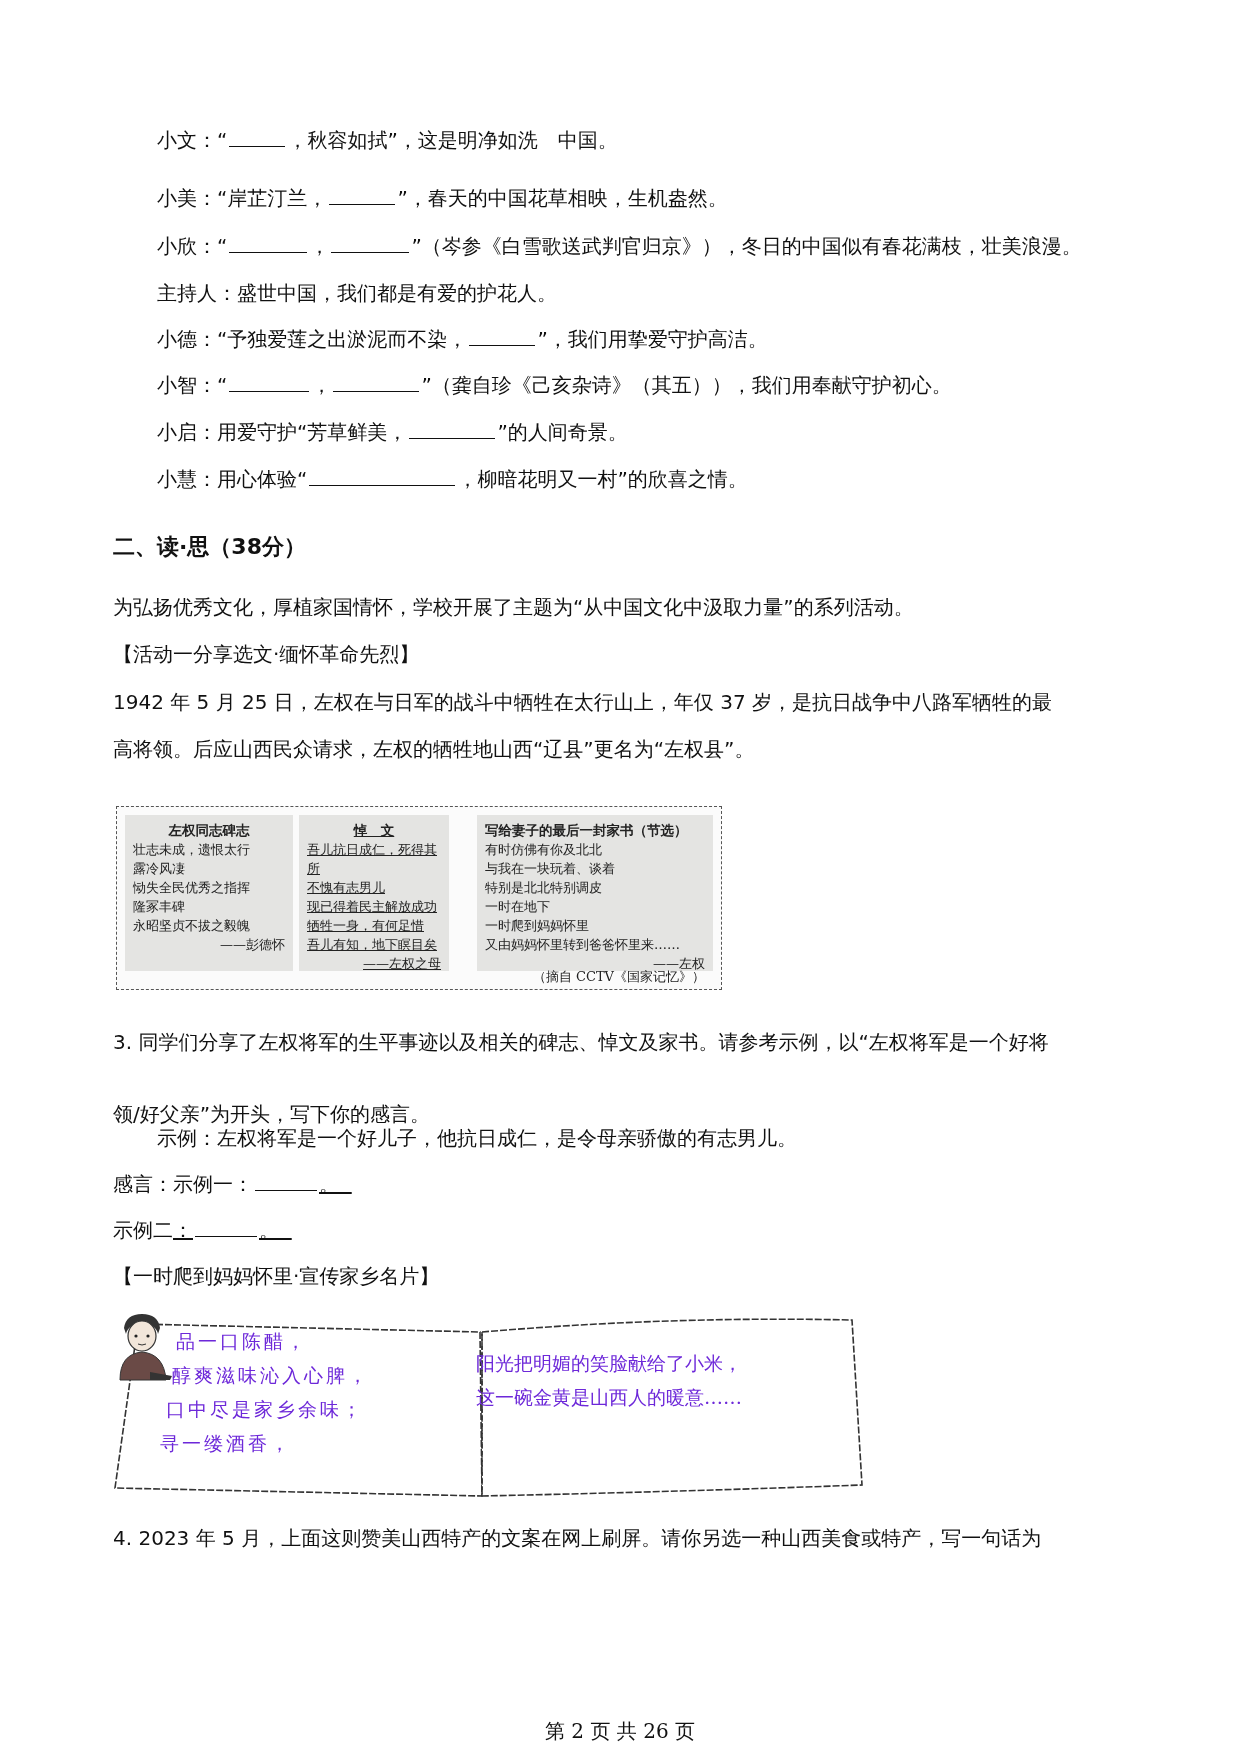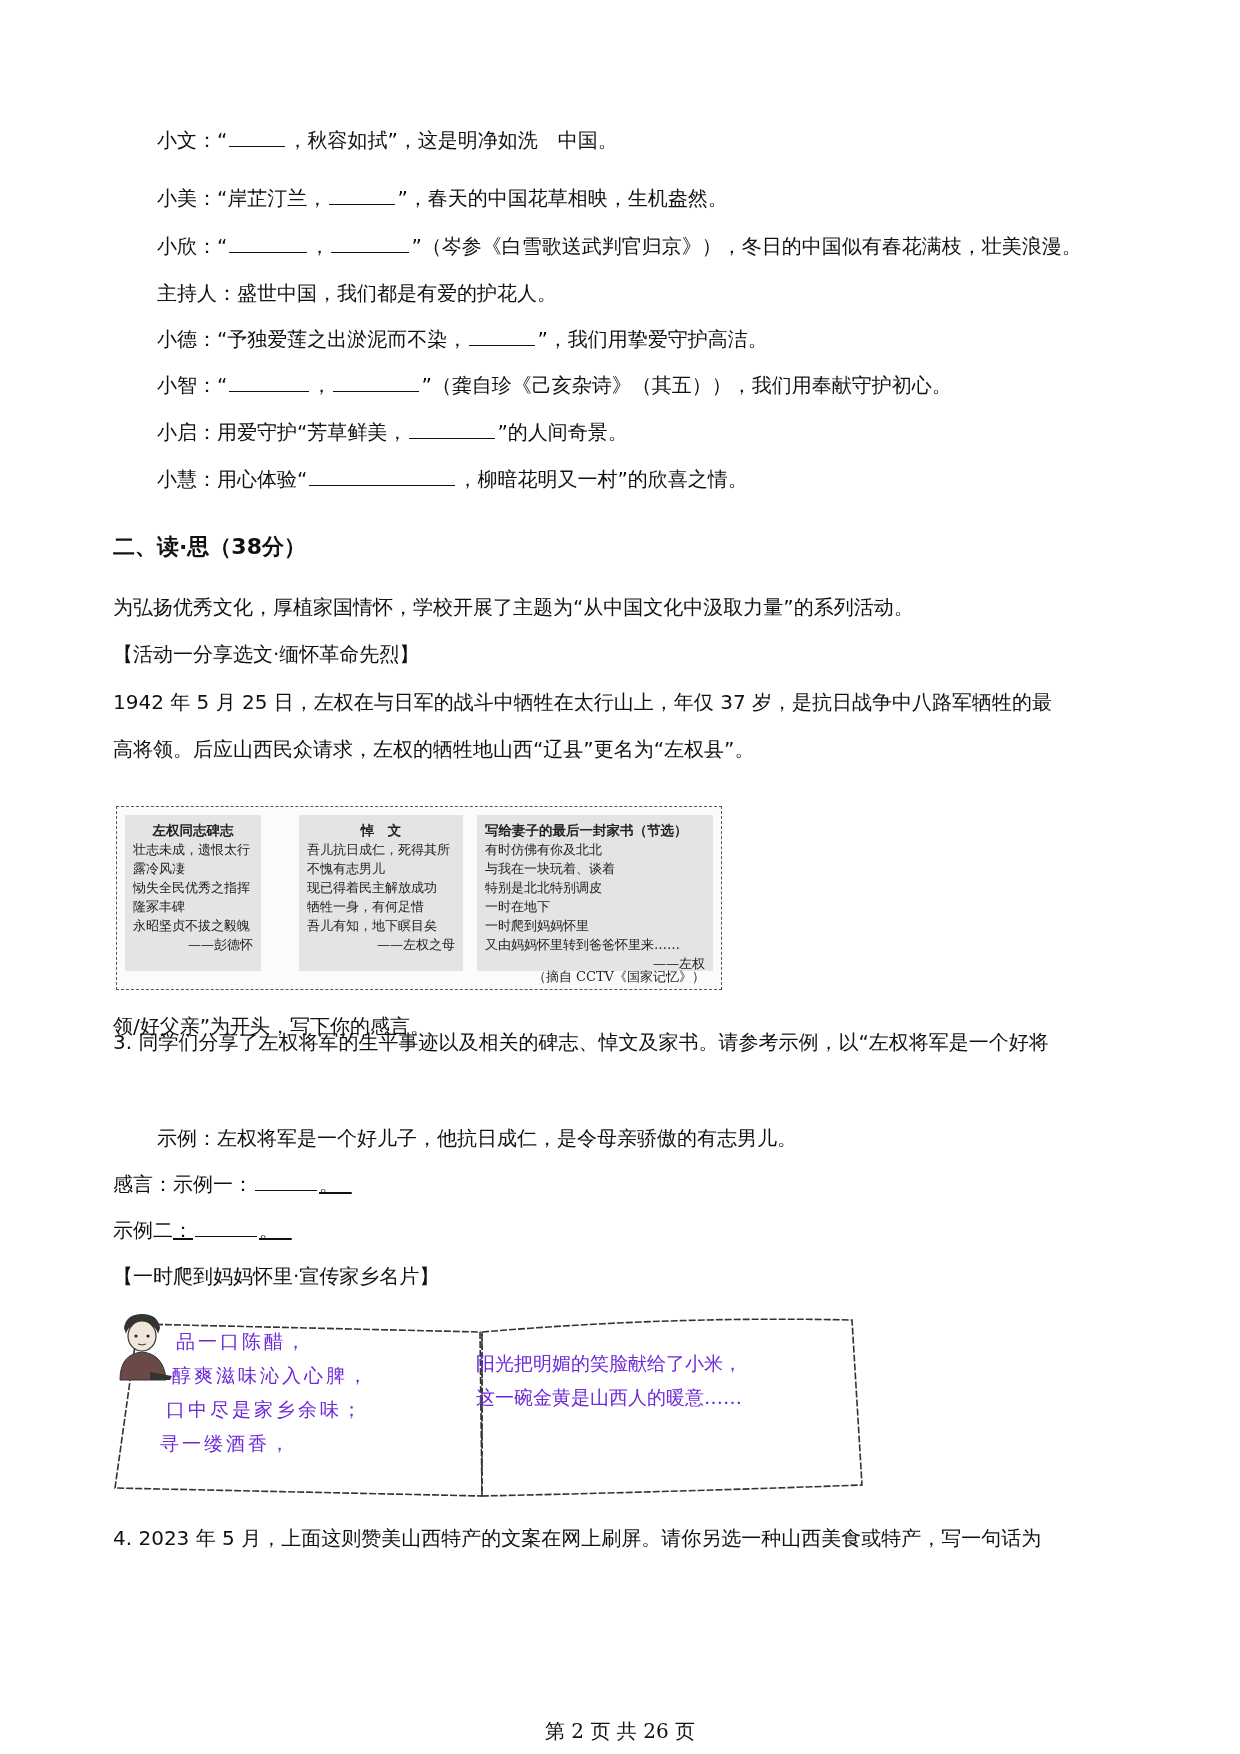--- a/index.html
+++ b/index.html
@@ -27,22 +27,22 @@
       position: absolute; left: 116px; top: 806px; width: 606px; height: 184px;
       border: 1.5px dashed #555; box-sizing: border-box; background: #fbfbfb;
     }
     .col {
       position: absolute; top: 8px; height: 156px; background: #e4e4e2;
       font-family: "DejaVu Serif", "Liberation Serif", serif; font-size: 13px; line-height: 19px;
       color: #222; padding: 6px 8px; box-sizing: border-box;
     }
     .col .ctitle { font-family: "DejaVu Sans", sans-serif; font-weight: bold; text-align: center; font-size: 13.5px; }
     .col .sign { text-align: right; }
-    .col1 { left: 8px; width: 136px; }
-    .col2 { left: 182px; width: 164px; }
+    .col1 { left: 8px; width: 168px; }
+    .col2 { left: 182px; width: 150px; text-decoration: underline; }
     .col3 { left: 360px; width: 236px; }
     .col3 .ctitle { text-align: left; }
     .panel-source {
       position: absolute; right: 16px; bottom: 3px;
       font-family: "DejaVu Serif", serif; font-size: 13px; color: #222;
     }
 
     
     .booklet { position: absolute; left: 110px; top: 1310px; width: 760px; height: 190px; }
     .booklet svg { position: absolute; left: 0; top: 0; }
@@ -119,21 +119,21 @@
     <div>特别是北北特别调皮</div>
     <div>一时在地下</div>
     <div>一时爬到妈妈怀里</div>
     <div>又由妈妈怀里转到爸爸怀里来……</div>
     <div class="sign">——左权</div>
   </div>
   <div class="panel-source">（摘自 CCTV《国家记忆》）</div>
 </div>
 
 <div class="line flush" style="top:1028px;">3. 同学们分享了左权将军的生平事迹以及相关的碑志、悼文及家书。请参考示例，以“左权将军是一个好将</div>
-<div class="line flush" style="top:1012px;">领/好父亲”为开头，写下你的感言。</div>
+<div class="line flush" style="top:1100px;">领/好父亲”为开头，写下你的感言。</div>
 <div class="line indent" style="top:1124px;">示例：左权将军是一个好儿子，他抗日成仁，是令母亲骄傲的有志男儿。</div>
 <div class="line flush" style="top:1170px;">
   <span>感言：示例一：</span><span class="blank" style="width:62px;"></span><span class="u">。</span><span class="u">&nbsp;&nbsp;</span>
 </div>
 <div class="line flush" style="top:1216px;">
   <span>示例二</span><span class="u">：</span><span class="blank" style="width:62px;"></span><span class="u">。</span><span class="u">&nbsp;&nbsp;</span>
 </div>
 <div class="line flush" style="top:1262px;">【一时爬到妈妈怀里·宣传家乡名片】</div>
 
 <div class="booklet">

